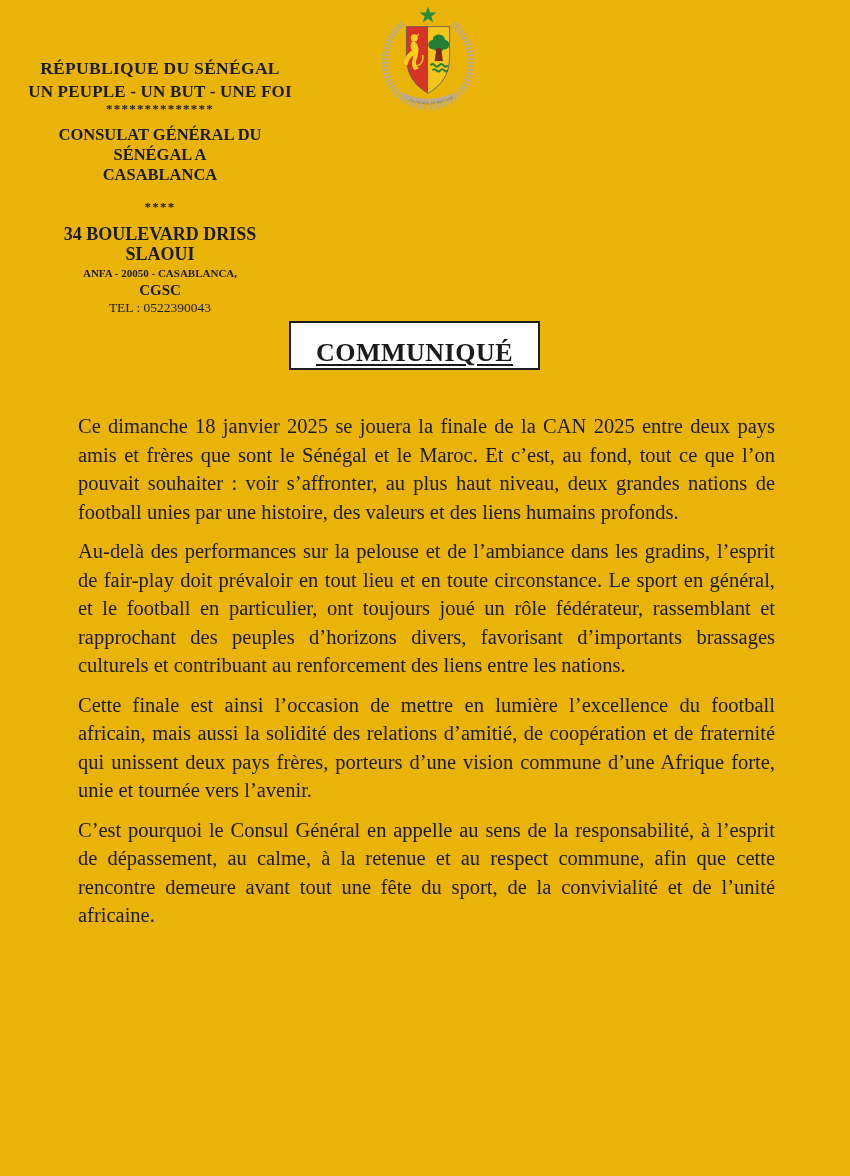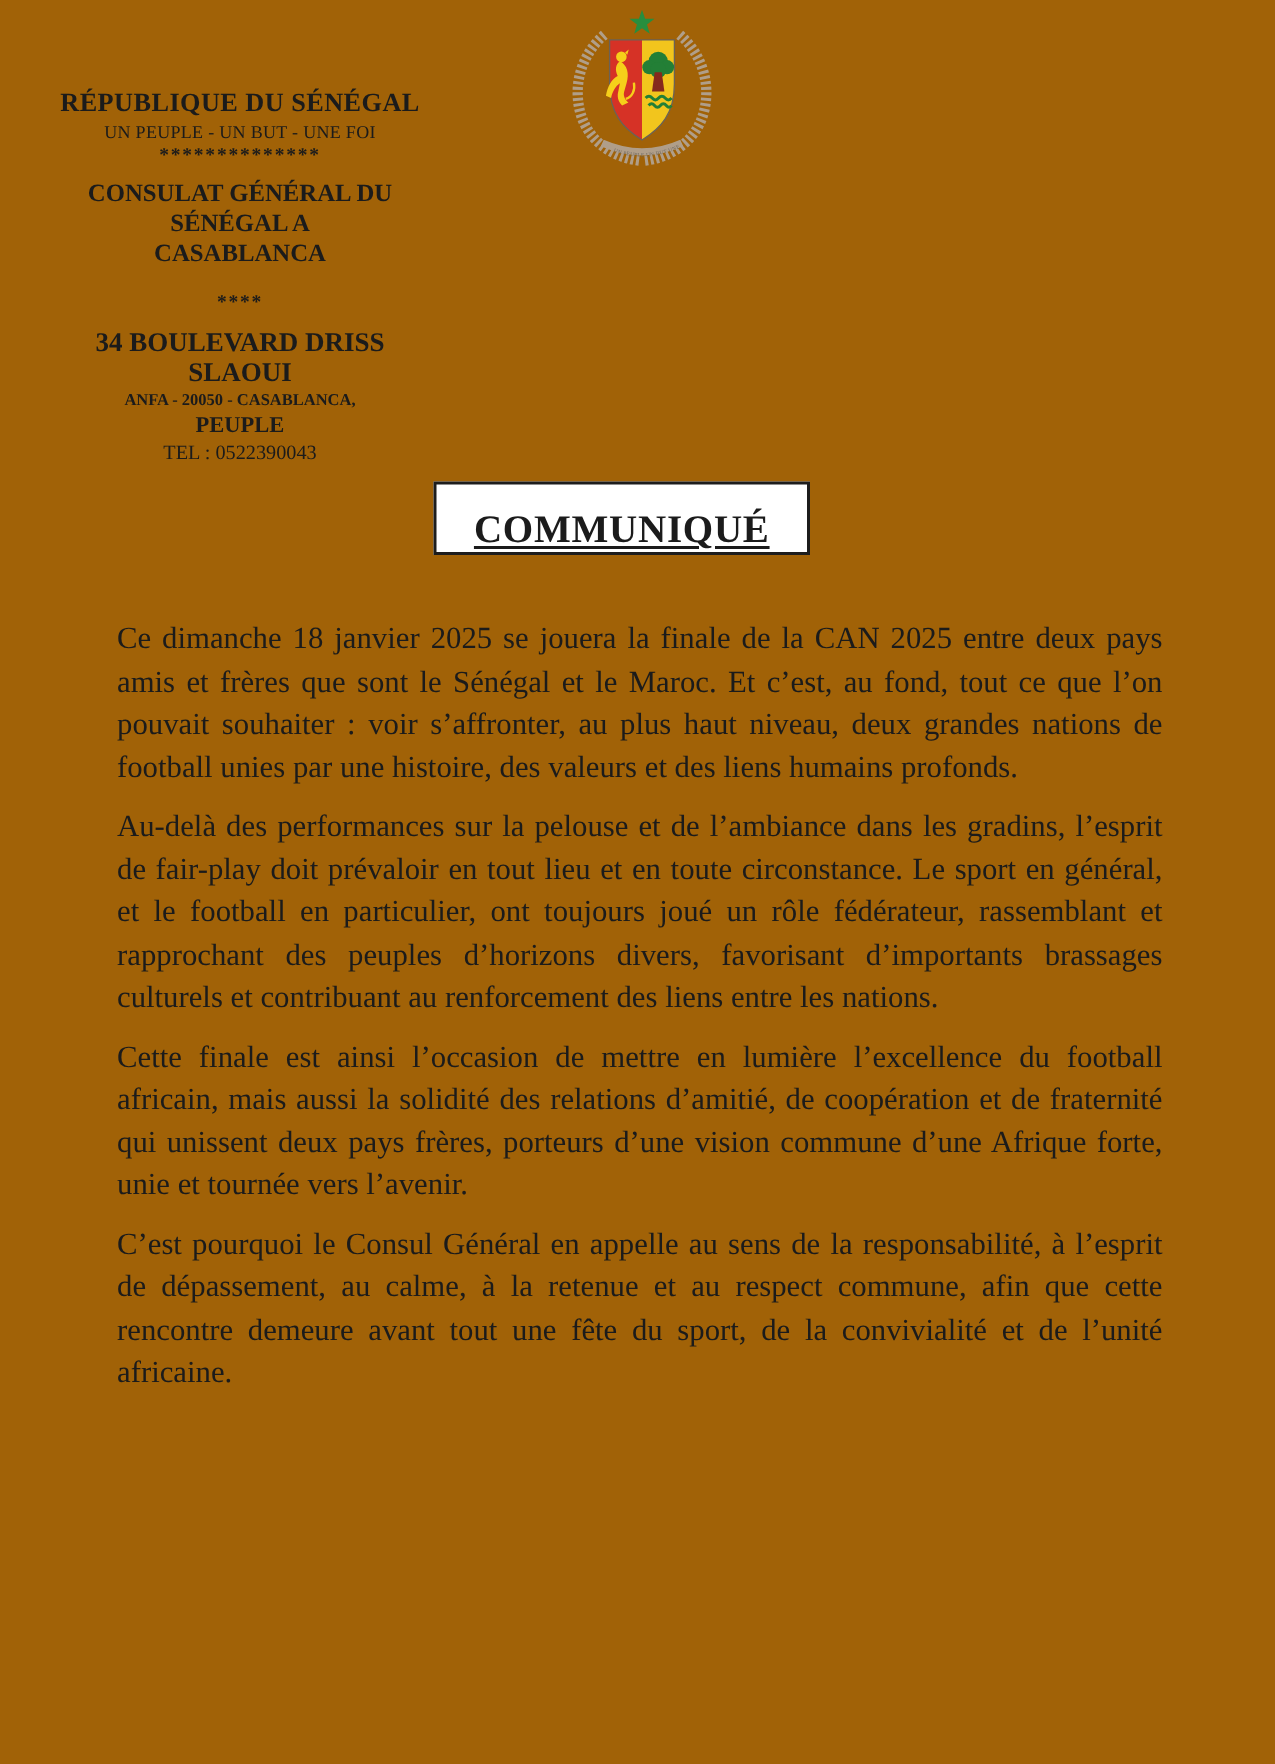--- a/index.html
+++ b/index.html
@@ -5,37 +5,37 @@
   html, body {
     margin: 0;
     padding: 0;
     background: #e8e8e8;
   }
   .page {
     position: relative;
     width: 850px;
     height: 1176px;
     margin: 0 auto;
-    background: #a16207;
+    background: #eab308;
     font-family: "Liberation Serif", "DejaVu Serif", serif;
     color: #1b1b1b;
     overflow: hidden;
   }
 
   
   .header-left {
     position: absolute;
     left: 28px;
     top: 58px;
     width: 264px;
     text-align: center;
     line-height: 1.15;
   }
   .hl-republic  { font-weight: bold; font-size: 17.5px; letter-spacing: 0.3px; margin-bottom: 4px; }
-  .hl-motto     { font-size: 12px; letter-spacing: 0.2px; }
+  .hl-motto     { font-size: 17px; letter-spacing: 0.2px; font-weight: bold; }
   .hl-stars1    { font-weight: bold; font-size: 13px; letter-spacing: 1.2px; margin-bottom: 8px; }
   .hl-consulate { font-weight: bold; font-size: 16.5px; line-height: 20px; }
   .hl-stars2    { font-weight: bold; font-size: 13px; letter-spacing: 1.2px; margin-top: 15px; margin-bottom: 9px; }
   .hl-addr1     { font-weight: bold; font-size: 18px; }
   .hl-addr2     { font-weight: bold; font-size: 11px; margin-top: 2px; }
   .hl-addr3     { font-weight: bold; font-size: 15px; margin-top: 2px; }
   .hl-phone     { font-size: 13.5px; margin-top: 1px; }
 
   .emblem {
     position: absolute;
@@ -100,21 +100,21 @@
   <div class="header-left">
     <div class="hl-republic">RÉPUBLIQUE DU SÉNÉGAL</div>
     <div class="hl-motto">UN PEUPLE - UN BUT - UNE FOI</div>
     <div class="hl-stars1">**************</div>
     <div class="hl-consulate">CONSULAT GÉNÉRAL DU</div>
     <div class="hl-consulate">SÉNÉGAL A</div>
     <div class="hl-consulate">CASABLANCA</div>
     <div class="hl-stars2">****</div>
     <div class="hl-addr1">34 BOULEVARD DRISS SLAOUI</div>
     <div class="hl-addr2">ANFA - 20050 - CASABLANCA,</div>
-    <div class="hl-addr3">PEUPLE</div>
+    <div class="hl-addr3">CGSC</div>
     <div class="hl-phone">TEL : 0522390043</div>
   </div>
 
   <div class="emblem">
     <svg viewBox="0 0 110 110" xmlns="http://www.w3.org/2000/svg" aria-hidden="true">
       <defs>
         <path id="mottoPath" d="M30,95.5 Q55,107 80,95.5"></path>
       </defs>
 
       <g fill="none" stroke="#b3aaa0" opacity="0.85">

